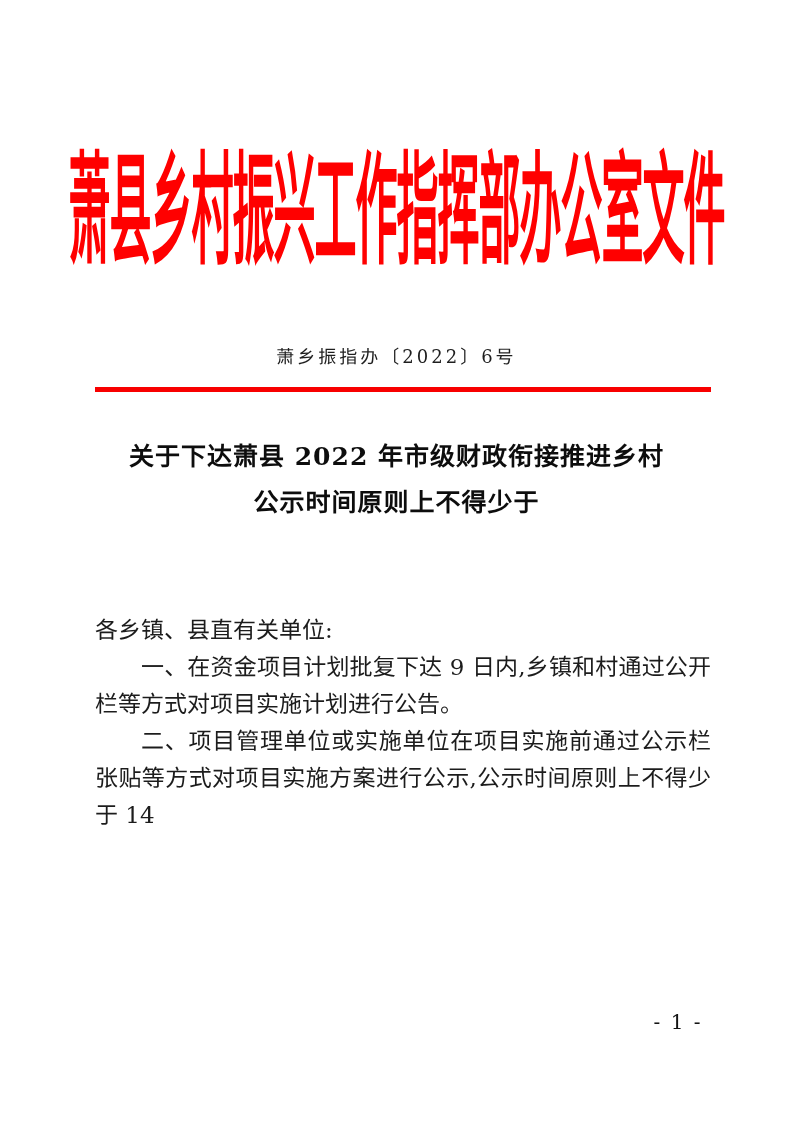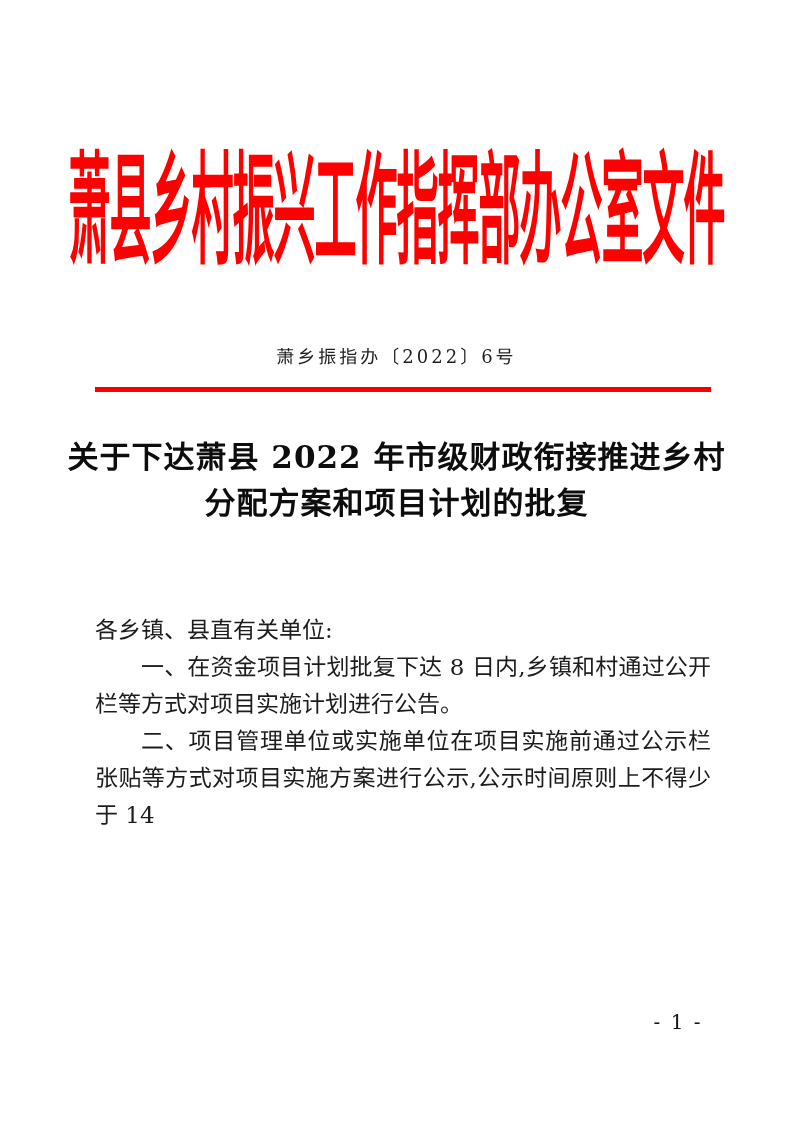--- a/index.html
+++ b/index.html
@@ -63,21 +63,21 @@
     background: #f80000;
   }
 
   
   .doc-title {
     position: absolute;
     top: 434px;
     left: 0;
     width: 100%;
     text-align: center;
-    font-size: 31px;
+    font-size: 25px;
     font-weight: bold;
     line-height: 46px;
     color: #0d0d0d;
     letter-spacing: 1px;
   }
 
   
   .body-text {
     position: absolute;
     top: 612px;
@@ -118,24 +118,24 @@
   <div class="banner">
     <span class="banner-text">萧县乡村振兴工作指挥部办公室文件</span>
   </div>
 
   <div class="doc-number">萧乡振指办〔2022〕6号</div>
 
   <div class="red-rule"></div>
 
   <div class="doc-title">
     <div>关于下达萧县 2022 年市级财政衔接推进乡村</div>
-    <div>分配方案和项目计划的批复</div>
+    <div>公示时间原则上不得少于</div>
   </div>
 
   <div class="body-text">
     <p>各乡镇、县直有关单位:</p>
-    <p class="indent">一、在资金项目计划批复下达 8 日内,乡镇和村通过公开栏等方式对项目实施计划进行公告。</p>
+    <p class="indent">一、在资金项目计划批复下达 9 日内,乡镇和村通过公开栏等方式对项目实施计划进行公告。</p>
     <p class="indent">二、项目管理单位或实施单位在项目实施前通过公示栏张贴等方式对项目实施方案进行公示,公示时间原则上不得少于 14</p>
   </div>
 
   <div class="page-number">- 1 -</div>
 
 </div>
 
 </body></html>

